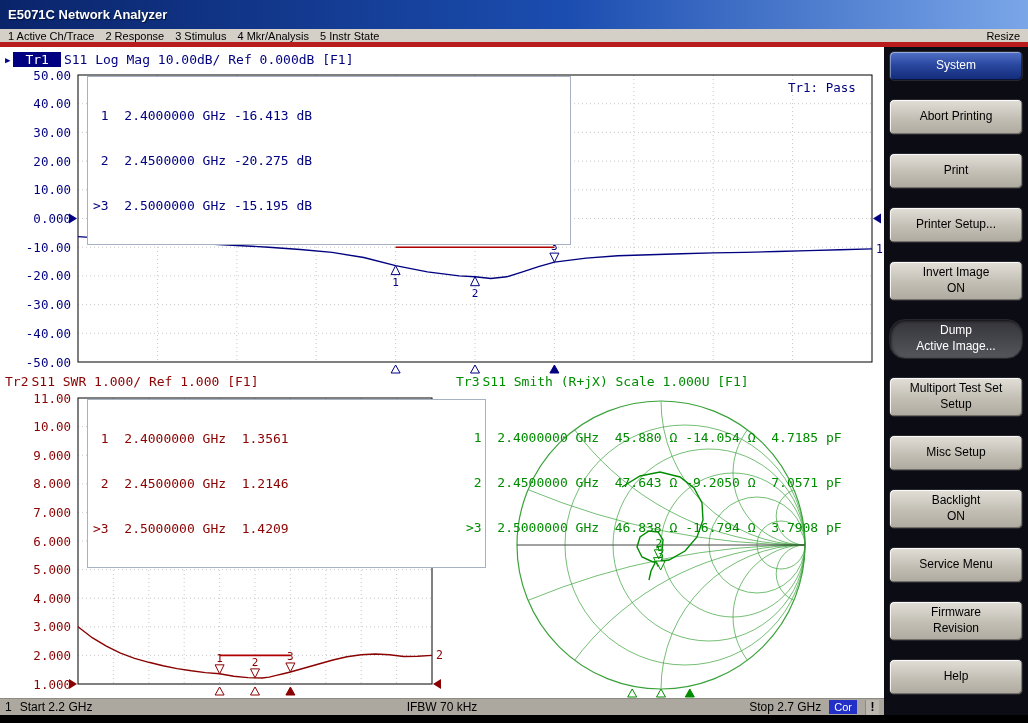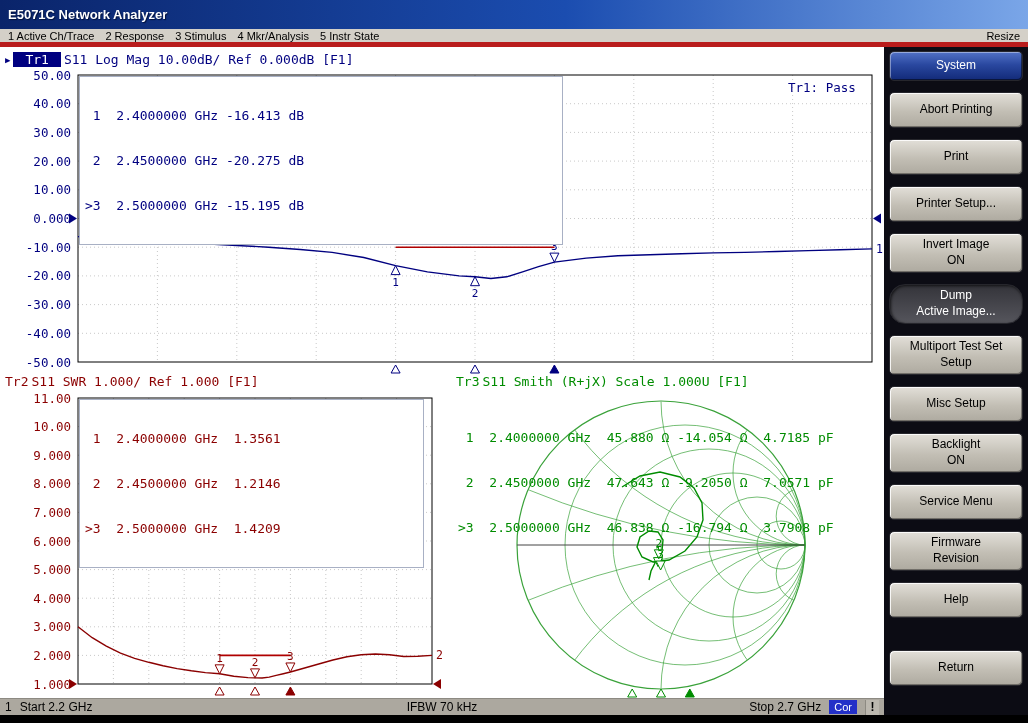--- a/index.html
+++ b/index.html
@@ -13,25 +13,25 @@
     border-bottom:5px solid #b91c1c;display:flex;align-items:center;font-size:11px;color:#000;
     padding:0 8px;gap:11px;}
   #menubar .resize{margin-left:auto;}
   #menubar span{cursor:default;}
   #main{position:absolute;left:0;top:47px;width:884px;height:651px;background:#fff;}
   #plots{position:absolute;left:0;top:0;width:884px;height:651px;}
   .c1{color:#000080;} .c2{color:#8b0000;} .c3{color:#008c00;}
   .hdr{position:absolute;font-family:"DejaVu Sans Mono",monospace;font-size:13px;white-space:pre;display:flex;align-items:center;gap:3px;}
   .hdr .arr{font-size:9px;color:#000080;}
   .badge{background:#000080;color:#fff;padding:0 12px;font-size:13px;line-height:15px;}
-  .readout{position:absolute;font-family:"DejaVu Sans Mono",monospace;font-size:13px;line-height:15px;white-space:pre;}
+  .readout{position:absolute;font-family:"DejaVu Sans Mono",monospace;font-size:13px;line-height:15px;white-space:pre;margin-left:8px;}
   .box{border:1px solid #a8b0c4;background:#fff;padding:1px 5px;}
   .pass{position:absolute;font-family:"DejaVu Sans Mono",monospace;font-size:12.5px;}
   #sidebar{position:absolute;left:884px;top:47px;width:144px;height:676px;background:#0c0c14;
-    display:flex;flex-direction:column;align-items:center;padding-top:4px;gap:11px;}
+    display:flex;flex-direction:column;align-items:center;padding-top:4px;gap:18px;}
   .skey{width:134px;flex:0 0 auto;border-radius:5px;border:1px solid #26262c;
     background:linear-gradient(180deg,#e2dfd8 0%,#c2beb4 55%,#aeaaa0 100%);
     box-shadow:inset 1px 1px 0 rgba(255,255,255,.85), inset -1px -1px 0 rgba(0,0,0,.35);
     color:#000;font-size:12px;line-height:1.3;display:flex;flex-direction:column;
     align-items:center;justify-content:center;text-align:center;cursor:pointer;}
   .skey span:empty{display:none;}
   .h1{height:36px;} .h2{height:40px;}
   .system{height:30px;background:linear-gradient(180deg,#5272c6 0%,#2a48a0 45%,#122a78 100%);
     color:#fff;box-shadow:inset 1px 1px 0 rgba(255,255,255,.4), inset -1px -1px 0 rgba(0,0,0,.5);}
   .pressed{background:linear-gradient(180deg,#34343a 0%,#55555c 100%);color:#fff;
@@ -199,21 +199,21 @@
     <div>&gt;3  2.5000000 GHz -15.195 dB</div>
   </div>
 
   <div class="pass c1" style="left:788px;top:33px;">Tr1: Pass</div>
 
   <div class="hdr" style="left:5px;top:327px;">
     <span class="c2">Tr2</span>
     <span class="c2">S11 SWR 1.000/ Ref 1.000 [F1]</span>
   </div>
 
-  <div class="readout box c2" style="left:79px;top:352px;width:345px;">
+  <div class="readout box c2" style="left:79px;top:352px;width:399px;">
     <div> 1  2.4000000 GHz  1.3561</div>
     <div> 2  2.4500000 GHz  1.2146</div>
     <div>&gt;3  2.5000000 GHz  1.4209</div>
   </div>
 
   <div class="hdr" style="left:456px;top:327px;">
     <span class="c3">Tr3</span>
     <span class="c3">S11 Smith (R+jX) Scale 1.000U [F1]</span>
   </div>
 

